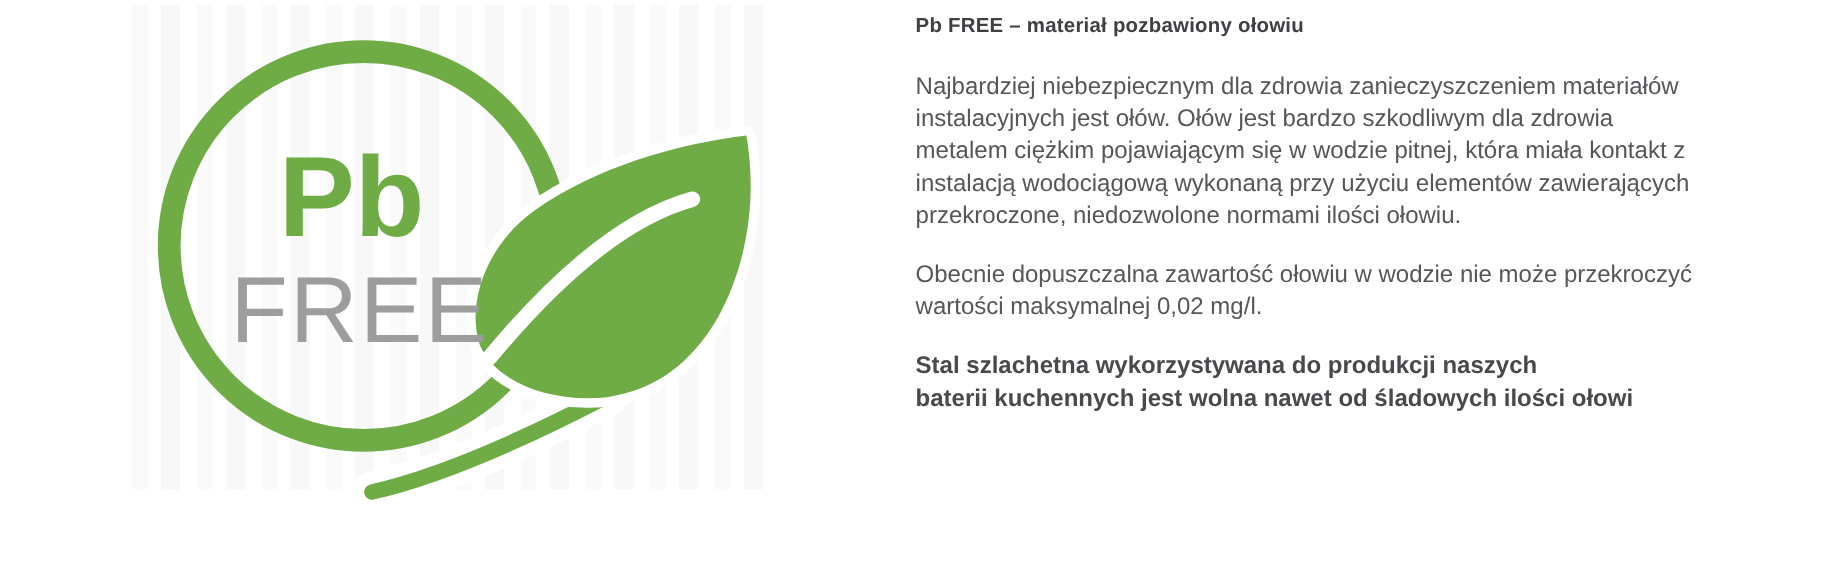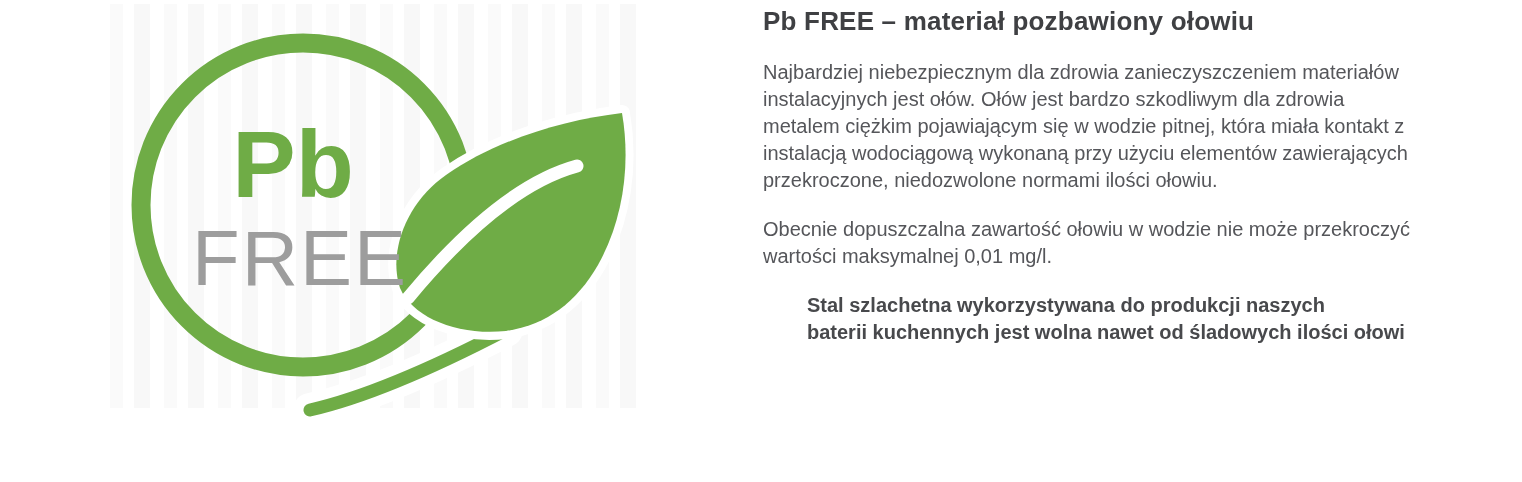--- a/index.html
+++ b/index.html
@@ -56,33 +56,32 @@
     position: absolute;
     left: 763px;
     top: 8px;
     width: 710px;
     color: #55565a;
     font-size: 20px;
     line-height: 27px;
   }
   .article-title {
     font-weight: bold;
-    font-size: 26px;
+    font-size: 17px;
     color: #3f4043;
     margin-bottom: 24px;
     letter-spacing: 0.2px;
   }
   .para {
     white-space: pre-line;
     margin-bottom: 22px;
   }
   .para.bold {
     font-weight: bold;
     color: #48494c;
-    margin-left: 44px;
   }
 </style>
 </head>
 <body>
 
 <div class="page">
 
   <div class="logo-panel"></div>
 
   <svg class="logo-svg" viewBox="0 0 550 445" aria-hidden="true">
@@ -104,20 +103,20 @@
   <div class="article">
     <div class="article-title">Pb FREE – materiał pozbawiony ołowiu</div>
 
     <div class="para">Najbardziej niebezpiecznym dla zdrowia zanieczyszczeniem materiałów
 instalacyjnych jest ołów. Ołów jest bardzo szkodliwym dla zdrowia
 metalem ciężkim pojawiającym się w wodzie pitnej, która miała kontakt z
 instalacją wodociągową wykonaną przy użyciu elementów zawierających
 przekroczone, niedozwolone normami ilości ołowiu.</div>
 
     <div class="para">Obecnie dopuszczalna zawartość ołowiu w wodzie nie może przekroczyć
-wartości maksymalnej 0,01 mg/l.</div>
+wartości maksymalnej 0,02 mg/l.</div>
 
 
     <div class="para bold">Stal szlachetna wykorzystywana do produkcji naszych
 baterii kuchennych jest wolna nawet od śladowych ilości ołowi</div>
   </div>
 
 </div>
 
 </body></html>

